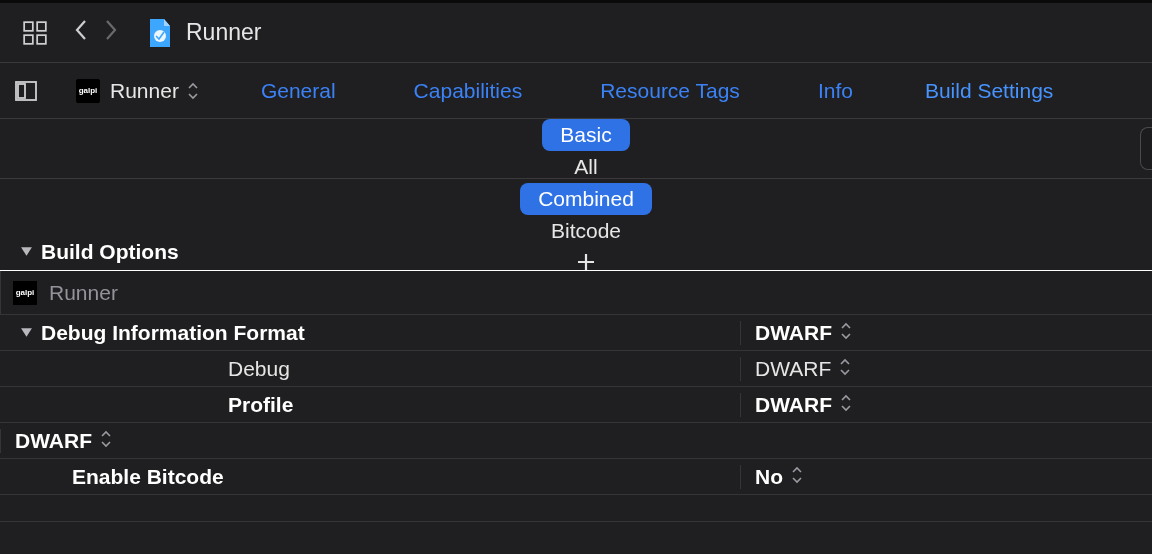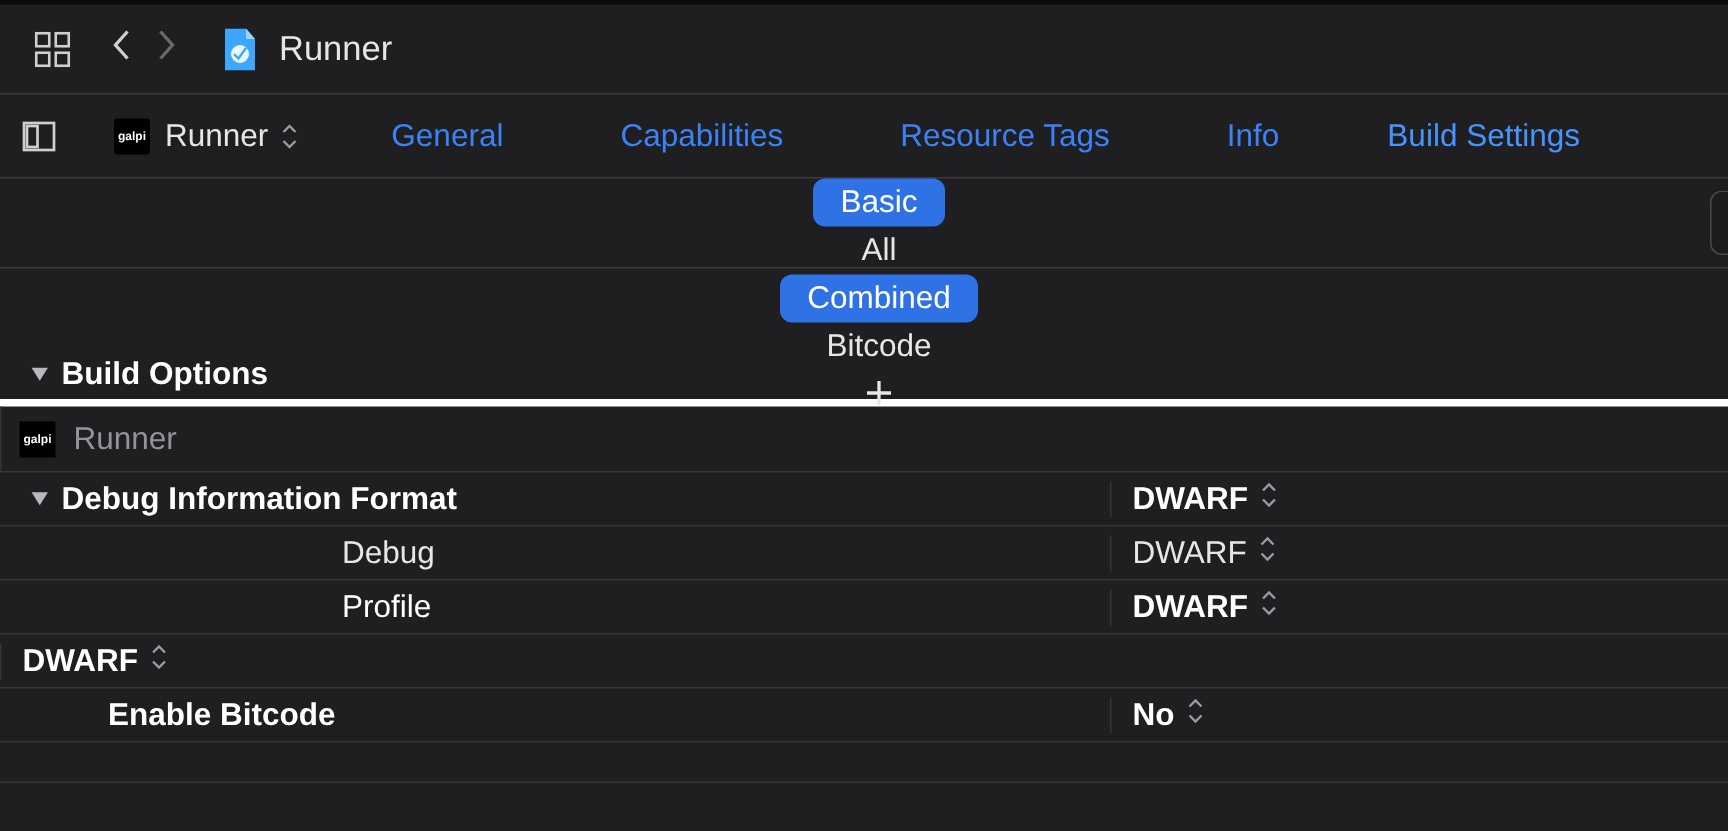--- a/index.html
+++ b/index.html
@@ -61,42 +61,42 @@
     .seg { font-size:21px; color:#e6e6e6; padding: 4px 18px; border-radius: 8px; cursor:pointer; }
     .seg.active { background:#2f72e6; color:#fff; }
     .plus { color:#e6e6e6; font-size:28px; cursor:pointer; }
     .vbar { width:1px; height:30px; background:#505053; }
     .search-stub { position:absolute; right:0; top:8px; bottom:8px; width:12px; border:1px solid #4a4a4d; border-right:none; border-top-left-radius:8px; border-bottom-left-radius:8px; background:#1c1c1e; }
     .content { padding-top: 54px; }
     .section-header {
       display:flex; align-items:center;
       padding-left: 20px;
       font-size:21px; font-weight:700; color:#ffffff;
-      border-bottom:5px solid #ffffff;
+      border-bottom:1px solid #ffffff;
       height:38px;
     }
     .tri { margin-right: 8px; color:#b9b9bd; }
     .tri svg { width:13px; height:13px; display:block; }
     .columns-row {
       display:flex; align-items:center; height:44px;
       border-bottom:1px solid #353537;
     }
     .col-setting { flex: 0 0 740px; padding-left: 164px; color:#93939a; font-size:21px; }
     .col-target { flex: 1; display:flex; align-items:center; color:#93939a; font-size:21px; }
     .col-target .sm-icon { width:24px; height:24px; background:#000; color:#fff; font-size:8px; line-height:24px; text-align:center; font-weight:bold; margin-right:12px; }
     .col-vline { width:1px; align-self:stretch; background:#353537; margin-right:12px; }
     .setting-row {
       display:flex; align-items:center; height:36px;
       border-bottom:1px solid #353537;
       font-size:21px;
     }
     .setting-label { flex: 0 0 740px; display:flex; align-items:center; }
     .setting-label.top { padding-left: 20px; font-weight:700; color:#ffffff; }
     .setting-label.top .tri { margin-right:8px; }
-    .setting-label.sub { padding-left: 228px; font-weight:400; color:#ffffff; }
+    .setting-label.sub { padding-left: 228px; font-weight:700; color:#ffffff; }
     .setting-label.sub.normal { font-weight:400; color:#e6e6e6; }
     .setting-value { flex:1; display:flex; align-items:center; }
     .setting-value .pre-line { width:1px; align-self:stretch; background:#353537; margin-right:14px; }
     .val-text { font-size:21px; }
     .val-text.bold { font-weight:700; color:#ffffff; }
     .val-text.normal { color:#e6e6e6; }
     .val-updown { color:#9a9aa0; margin-left:8px; }
     .section-bottom-line { height:1px; background:#353537; margin-top:26px; }
   </style>
 </head>

